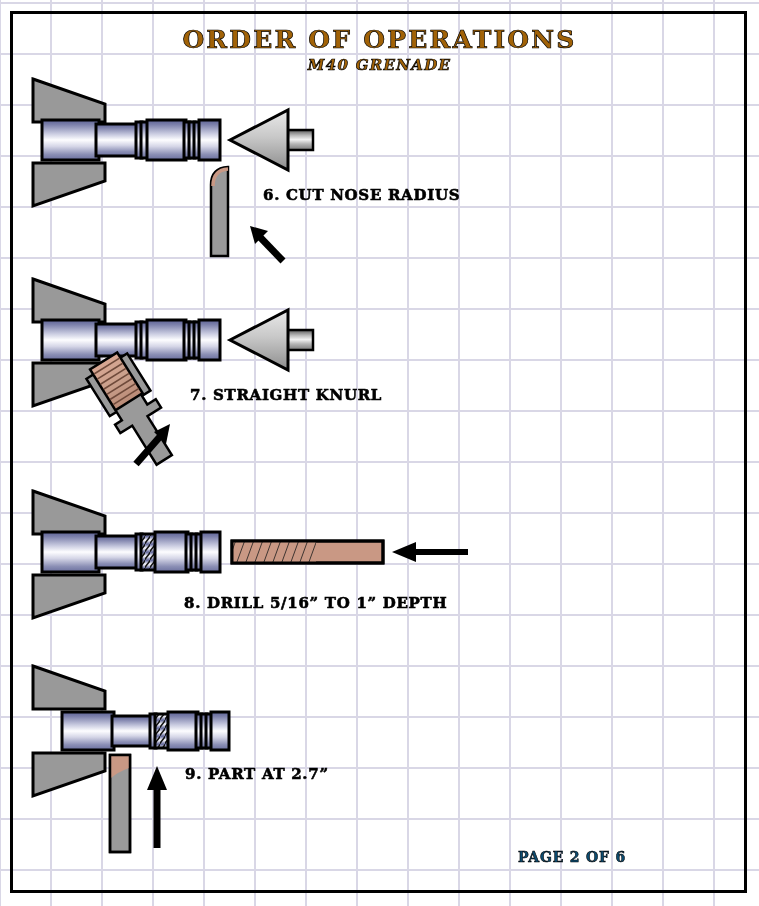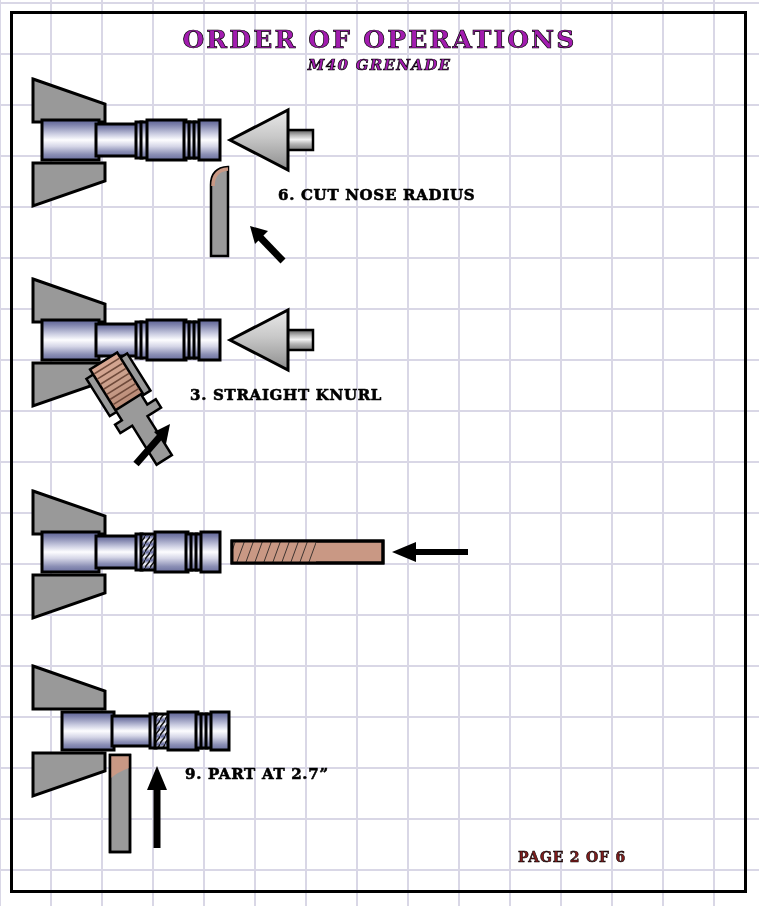--- a/index.html
+++ b/index.html
@@ -14,33 +14,33 @@
           linear-gradient(to right,#d9d7e6 1.6px,transparent 1.6px),
           linear-gradient(to bottom,#d9d7e6 1.6px,transparent 1.6px);
         background-size:51px 51px;
         background-position:-1px 2px;}
 
   
   #border{position:absolute;left:10px;top:11px;width:737px;height:882px;
           border:3px solid #000;box-sizing:border-box;}
 
   
-  .ttl{position:absolute;text-align:center;color:#a21caf;
+  .ttl{position:absolute;text-align:center;color:#a16207;
        font-family:"DejaVu Serif",serif;font-weight:bold;
        letter-spacing:1px;white-space:nowrap;
        -webkit-text-stroke:0.7px #000;}
   #title{left:0;top:25px;width:759px;font-size:25px;letter-spacing:2.2px;}
   #subtitle{left:0;top:56px;width:759px;font-size:15px;letter-spacing:1.3px;font-style:italic;}
 
   .step-label{position:absolute;color:#000;white-space:nowrap;
               font-family:"DejaVu Serif",serif;font-weight:bold;
               font-size:15px;letter-spacing:0.7px;
               -webkit-text-stroke:0.6px #000;}
   #footer{position:absolute;left:518px;top:849px;font-size:14px;
-          font-family:"DejaVu Serif",serif;font-weight:bold;color:#7f1d1d;
+          font-family:"DejaVu Serif",serif;font-weight:bold;color:#0c4a6e;
           letter-spacing:0.8px;-webkit-text-stroke:0.55px #000;}
 
   .op{position:absolute;left:0;top:0;width:759px;height:906px;}
   svg{position:absolute;left:0;top:0;overflow:visible;}
 </style>
 </head>
 <body>
 
 <div id="page">
 
@@ -120,21 +120,21 @@
       <g>
         <path d="M 211,256 L 211,185 Q 211,168 228,167 L 228,256 Z" fill="#9a9a9a" stroke="#000" stroke-width="2.5"></path>
         <path d="M 213,186 Q 213,170 228,169" fill="none" stroke="#c99884" stroke-width="3.5"></path>
       </g>
 
       <g>
         <line x1="283" y1="261" x2="257" y2="234" stroke="#000" stroke-width="7" stroke-linecap="butt"></line>
         <polygon points="250,226 268,231 255,244" fill="#000"></polygon>
       </g>
     </svg>
-    <div class="step-label" style="left:263px;top:186px;margin-left:15px;">6. CUT NOSE RADIUS</div>
+    <div class="step-label" style="left:263px;top:186px;">6. CUT NOSE RADIUS</div>
   </div>
 
   <div class="op">
     <svg width="759" height="906">
       <polygon points="33,279 105,304 105,322 33,322" fill="#999" stroke="#000" stroke-width="3"></polygon>
       <polygon points="33,363 105,363 105,381 33,406" fill="#999" stroke="#000" stroke-width="3"></polygon>
 
       <g>
         <rect x="42" y="320" width="57" height="40" fill="url(#wp)" stroke="#000" stroke-width="3"></rect>
         <rect x="96" y="324" width="42" height="32" fill="url(#wp)" stroke="#000" stroke-width="3"></rect>
@@ -167,21 +167,21 @@
           <line x1="113" y1="390" x2="143" y2="390"></line>
           <line x1="113" y1="396" x2="143" y2="396"></line>
         </g>
       </g>
 
       <g>
         <line x1="136" y1="464" x2="164" y2="432" stroke="#000" stroke-width="7"></line>
         <polygon points="170,424 166,444 154,432" fill="#000"></polygon>
       </g>
     </svg>
-    <div class="step-label" style="left:190px;top:386px;">3. STRAIGHT KNURL</div>
+    <div class="step-label" style="left:190px;top:386px;">7. STRAIGHT KNURL</div>
   </div>
 
   <div class="op">
     <svg width="759" height="906">
       <polygon points="33,491 105,516 105,534 33,534" fill="#999" stroke="#000" stroke-width="3"></polygon>
       <polygon points="33,575 105,575 105,593 33,618" fill="#999" stroke="#000" stroke-width="3"></polygon>
 
       <g>
         <rect x="42" y="532" width="57" height="40" fill="url(#wp)" stroke="#000" stroke-width="3"></rect>
         <rect x="96" y="536" width="42" height="32" fill="url(#wp)" stroke="#000" stroke-width="3"></rect>
@@ -199,20 +199,21 @@
         <rect x="232" y="541" width="151" height="22" fill="#c99884" stroke="#000" stroke-width="3"></rect>
         <rect x="233" y="542" width="83" height="20" fill="url(#flutepat)"></rect>
         <rect x="232" y="541" width="151" height="22" fill="none" stroke="#000" stroke-width="3"></rect>
       </g>
 
       <g>
         <line x1="468" y1="552" x2="412" y2="552" stroke="#000" stroke-width="6"></line>
         <polygon points="392,552 416,542 416,562" fill="#000"></polygon>
       </g>
     </svg>
+    <div class="step-label" style="left:184px;top:594px;">8. DRILL 5/16” TO 1” DEPTH</div>
   </div>
 
   <div class="op">
     <svg width="759" height="906">
       <polygon points="33,666 105,691 105,709 33,709" fill="#999" stroke="#000" stroke-width="3"></polygon>
       <polygon points="33,753 105,753 105,771 33,796" fill="#999" stroke="#000" stroke-width="3"></polygon>
 
       <g>
         <rect x="62" y="712" width="52" height="38" fill="url(#wp)" stroke="#000" stroke-width="3"></rect>
         <rect x="112" y="716" width="40" height="30" fill="url(#wp)" stroke="#000" stroke-width="3"></rect>

